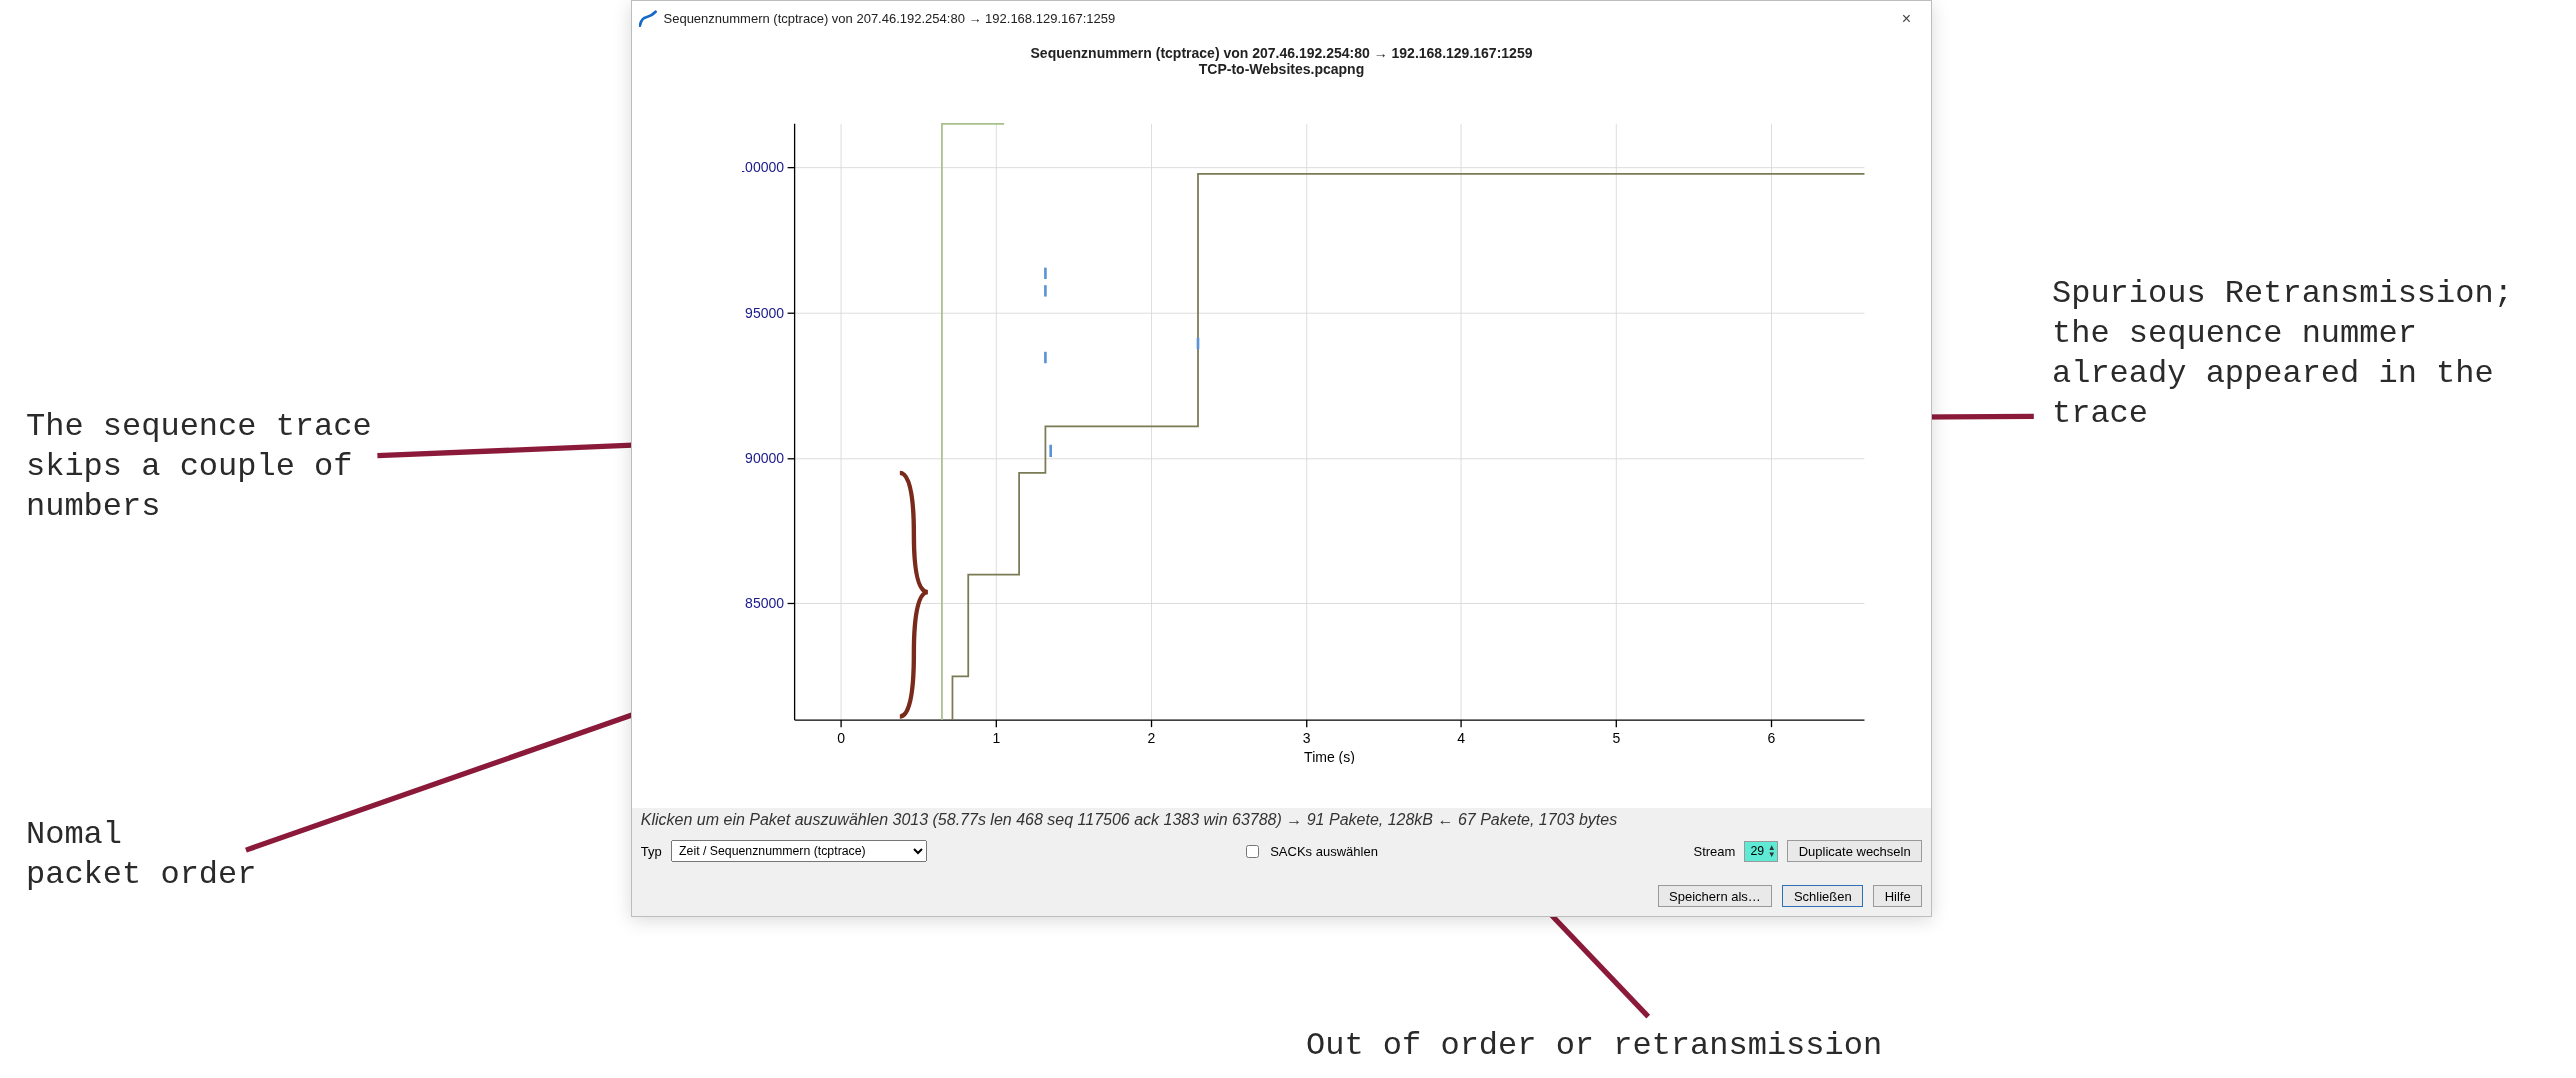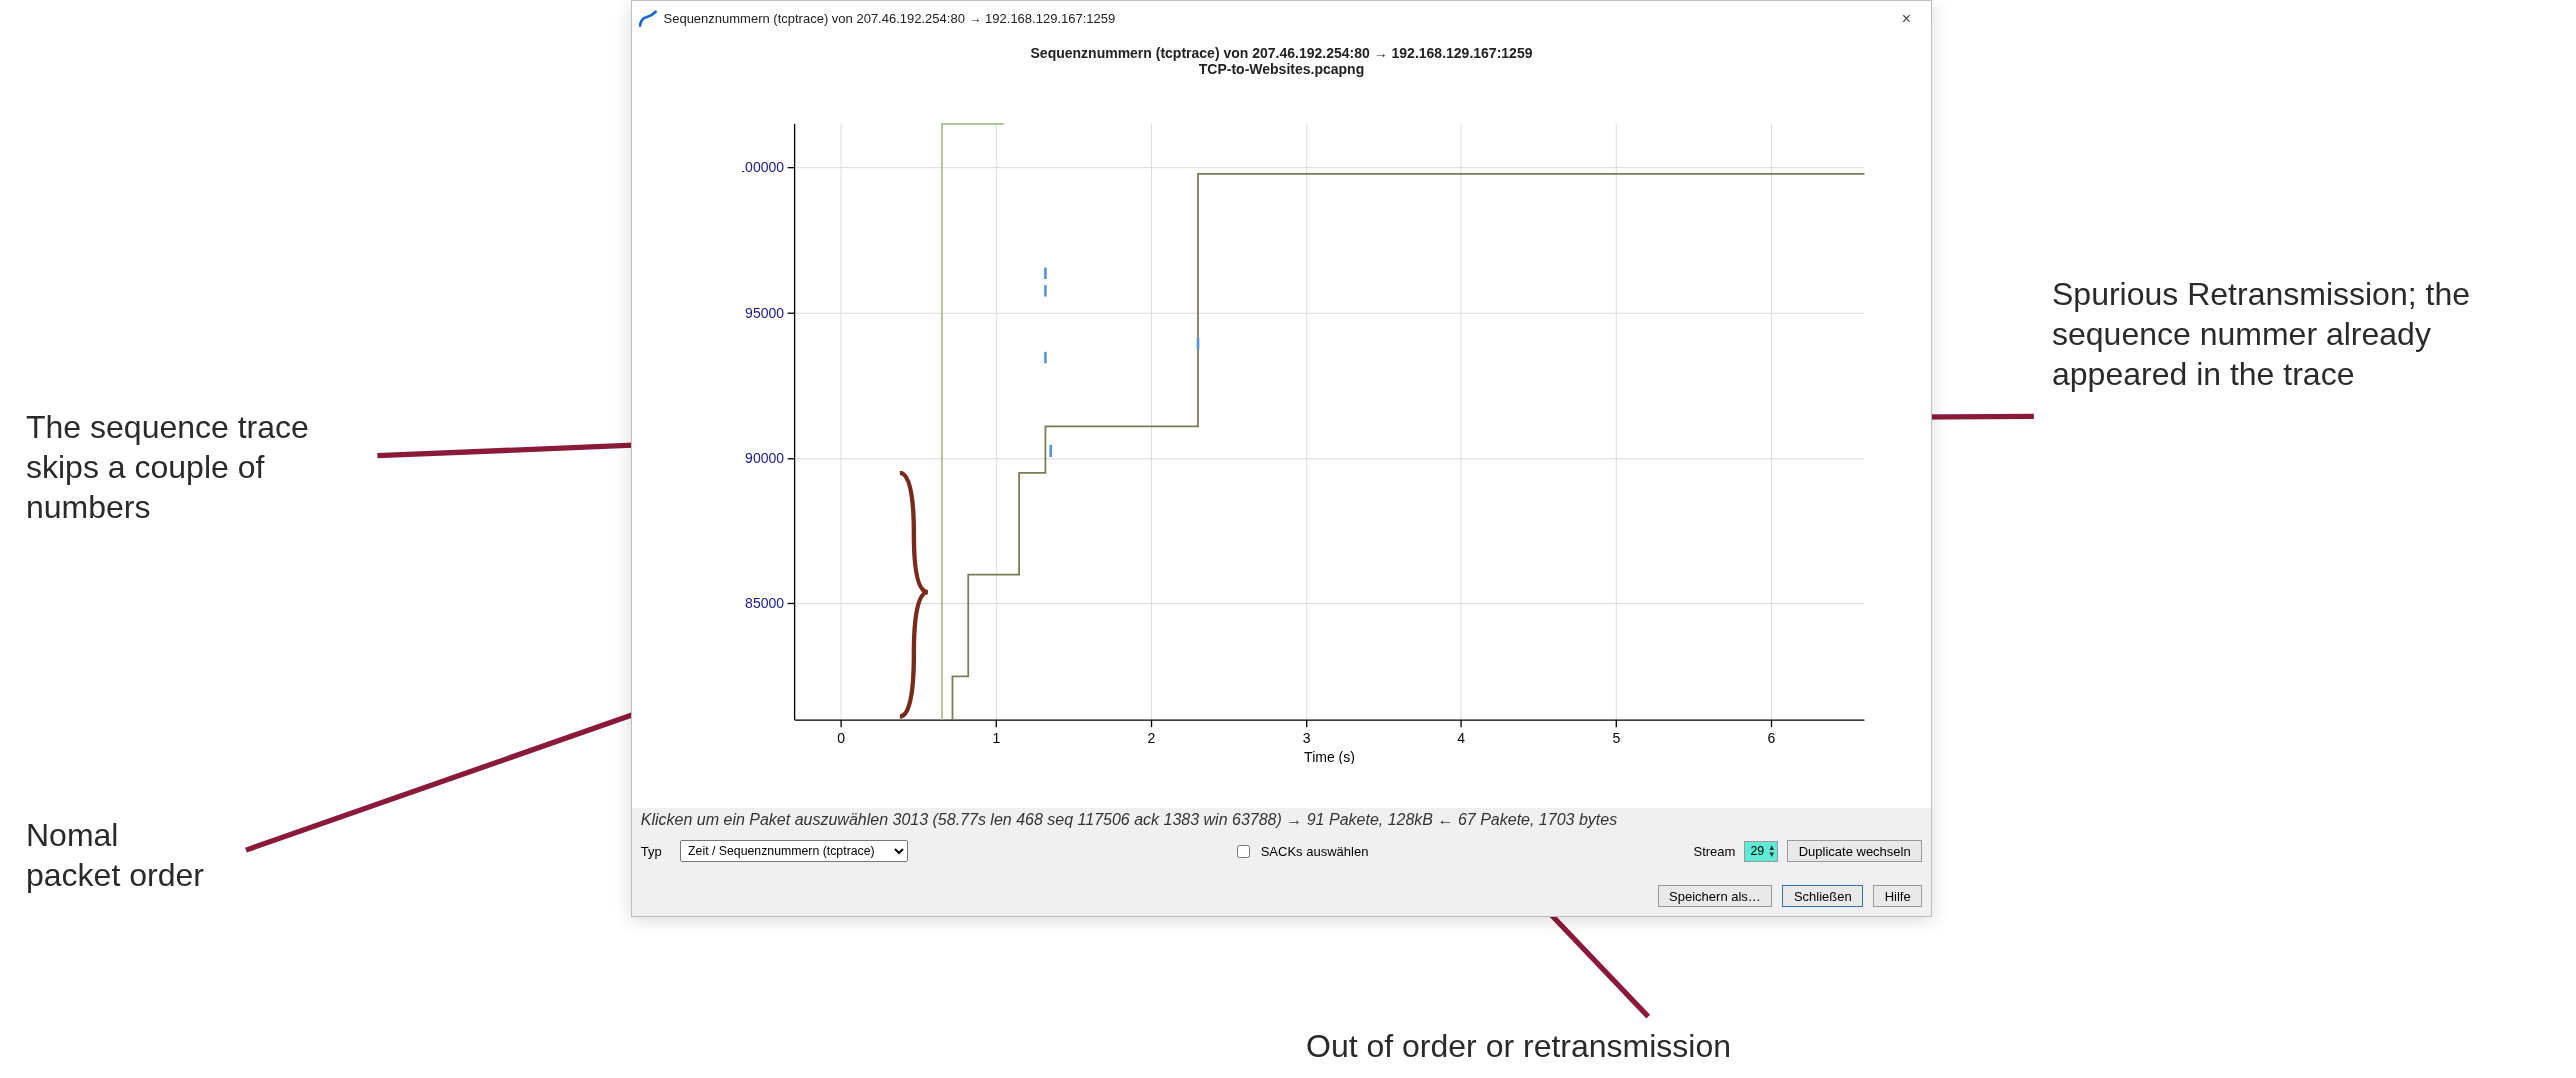--- a/index.html
+++ b/index.html
@@ -7,21 +7,21 @@
     margin: 0;
     font-family: "Segoe UI", Tahoma, sans-serif;
     background: #fff;
     position: relative;
     width: 2576px;
     height: 1078px;
     overflow: hidden;
   }
   .annotation {
     position: absolute;
-    font-family: Liberation Sans, sans-serif;
+    font-family: Liberation Mono, monospace;
     font-size: 32px;
     color: #2a2a2a;
     line-height: 1.25;
   }
   .window {
     position: absolute;
     left: 631px;
     top: 0px;
     width: 1301px;
     background: #fff;
@@ -90,22 +90,21 @@
   .controls-row {
     display: flex;
     align-items: center;
     gap: 8.8px;
     margin-bottom: 5.3px;
     min-height: 26px;
   }
   .controls select {
     font-size: 12.3px;
     padding: 1.8px 3.5px;
-    width: 228px;
-    margin-left: 9px;
+    width: 256px;
   }
   .btn {
     border: 0.9px solid #999;
     background: #e9e9e9;
     padding: 2.6px 10.5px;
     font-size: 13px;
     cursor: pointer;
   }
   .btn.default {
     border: 1.8px solid #2f6fb3;

